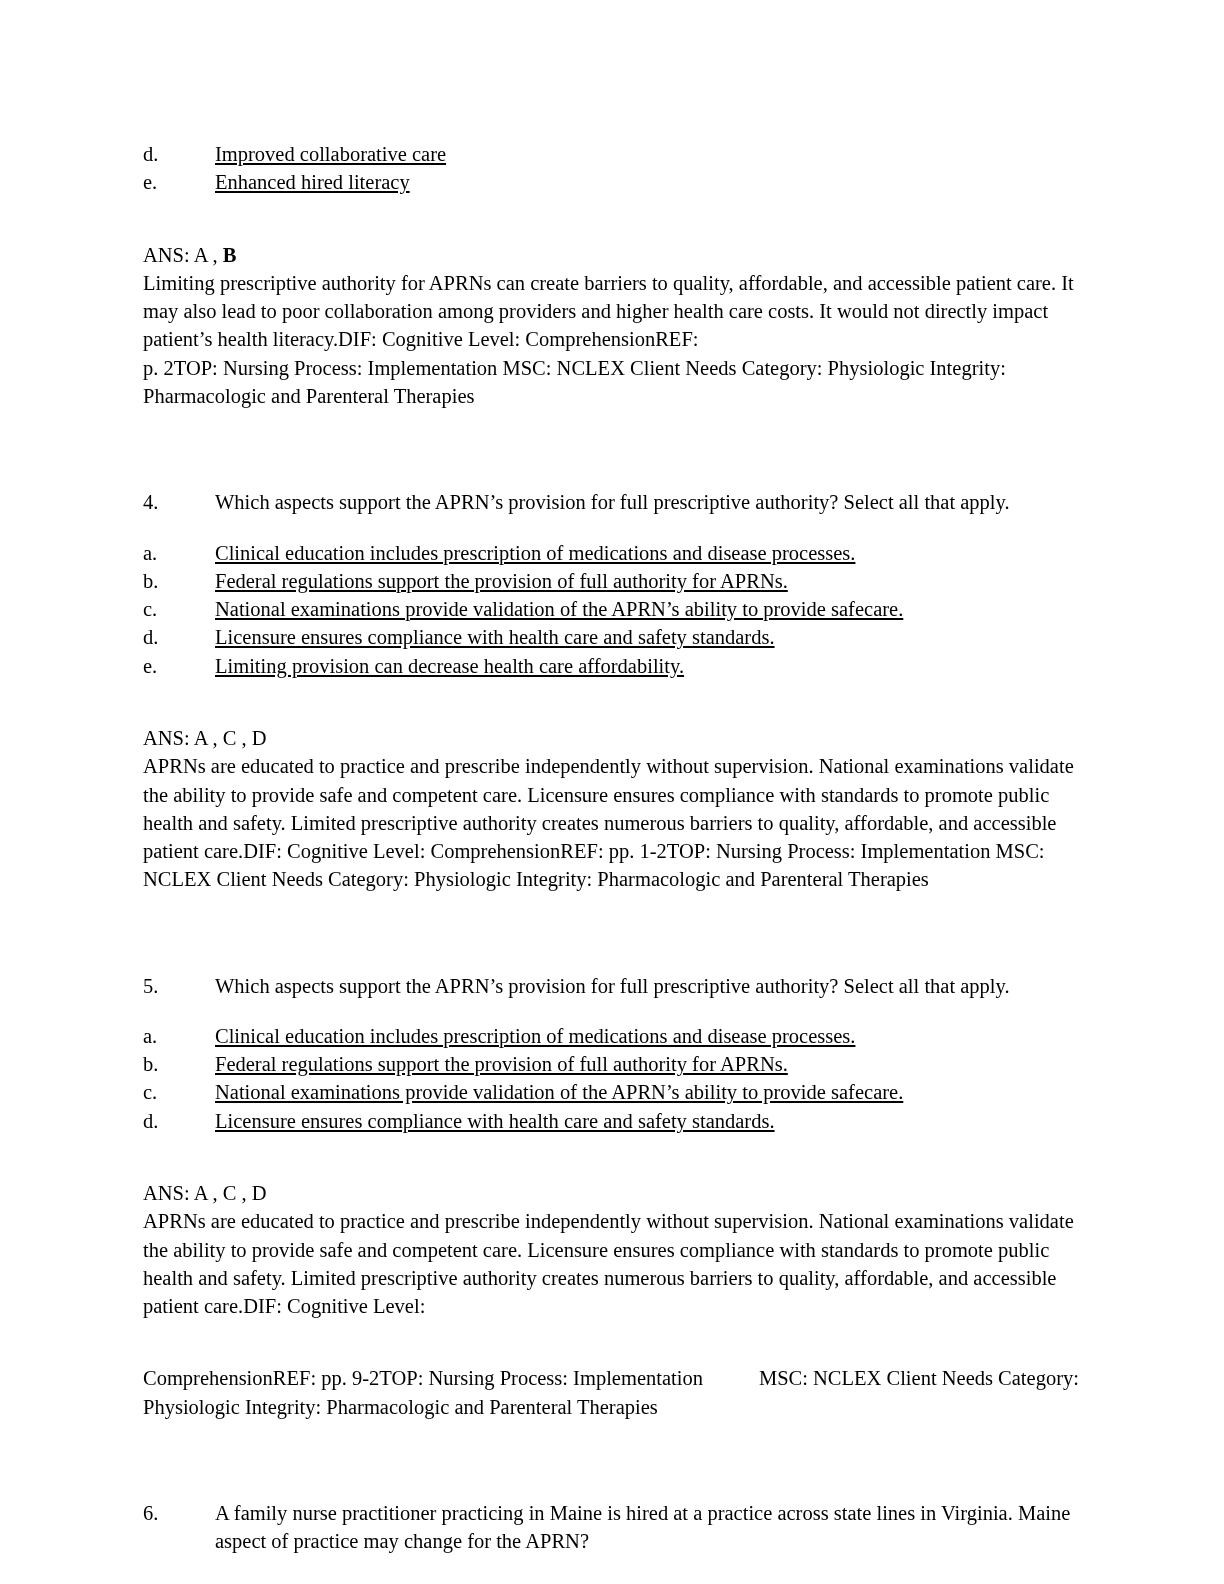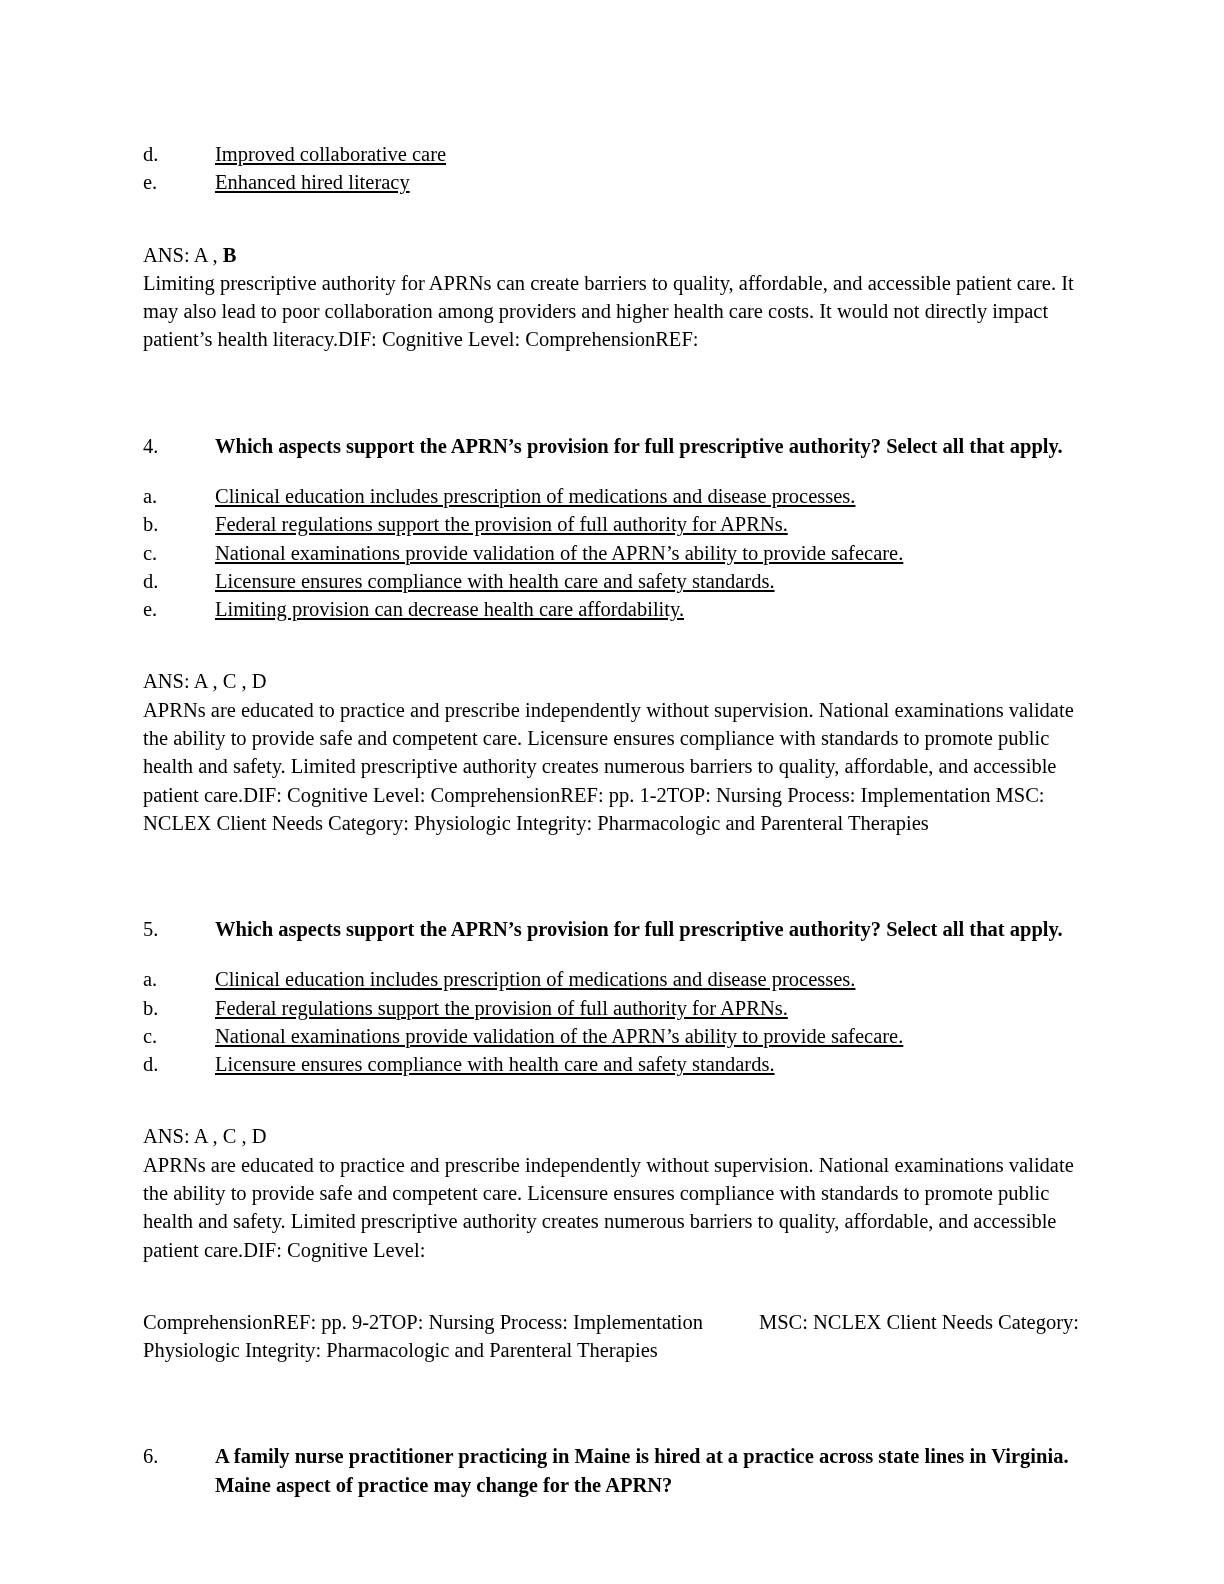--- a/index.html
+++ b/index.html
@@ -39,21 +39,20 @@
   .q-row {
     display: flex;
     align-items: flex-start;
   }
   .q-num {
     width: 72px;
     flex: 0 0 72px;
   }
   .q-text {
     flex: 1;
-    font-weight: bold;
   }
   .para {
     text-align: left;
   }
   .ans-line b {
     font-weight: bold;
   }
   .gap-sm { height: 22px; }
   .gap-md { height: 44px; }
   .gap-xl { height: 78px; }
@@ -71,20 +70,21 @@
     </div>
     <div class="item-row">
       <span class="item-label">e.</span>
       <span class="item-text">Enhanced hired literacy</span>
     </div>
 
     <div class="gap-md"></div>
 
     <div class="ans-line"><span>ANS: A , </span><b>B</b></div>
     <div class="para">Limiting prescriptive authority for APRNs can create barriers to quality, affordable, and accessible patient care. It may also lead to poor collaboration among providers and higher health care costs. It would not directly impact patient’s health literacy.DIF: Cognitive Level: ComprehensionREF:</div>
+    <div class="para">p. 2TOP: Nursing Process: Implementation MSC: NCLEX Client Needs Category: Physiologic Integrity: Pharmacologic and Parenteral Therapies</div>
 
     <div class="gap-xl"></div>
 
     <div class="q-row">
       <span class="q-num">4.</span>
       <span class="q-text">Which aspects support the APRN’s provision for full prescriptive authority? Select all that apply.</span>
     </div>
 
     <div class="gap-sm"></div>
 

